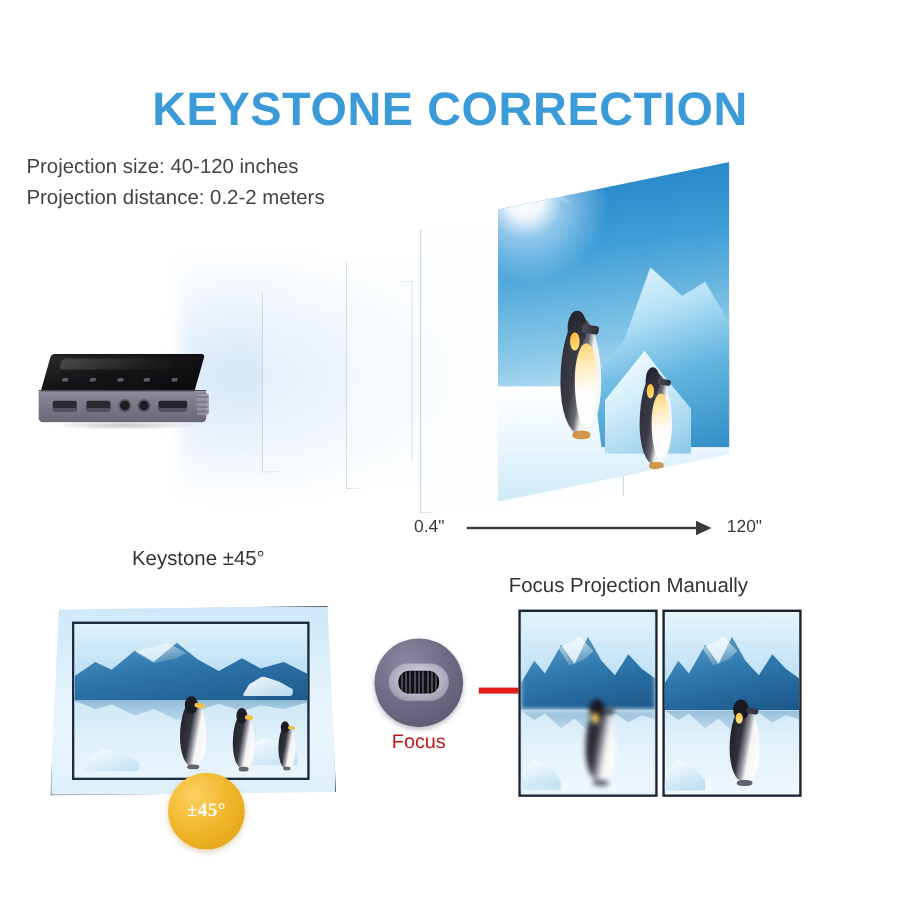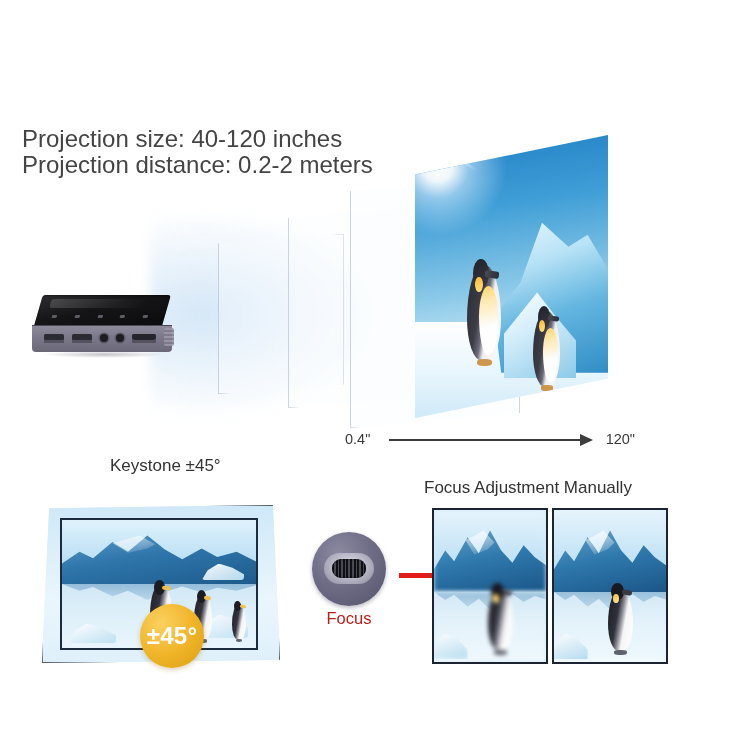--- a/index.html
+++ b/index.html
@@ -6,21 +6,21 @@
   body{width:750px;height:750px;position:relative;overflow:hidden;
        font-family:"Liberation Sans",sans-serif;color:#3a3a3a;}
   .stage{position:absolute;inset:0;width:750px;height:750px;}
 
   
   .title{position:absolute;left:0;top:70px;width:750px;text-align:center;
          font-size:39px;font-weight:bold;letter-spacing:.5px;color:#3b9ad8;
          line-height:44px;white-space:nowrap;}
 
   
-  .specs{position:absolute;left:22px;top:126px;font-size:24px;line-height:26px;color:#444;}
+  .specs{position:absolute;left:22px;top:126px;font-size:17px;line-height:26px;color:#444;}
   .specs div{white-space:nowrap;}
 
   
   .device{position:absolute;left:32px;top:295px;width:140px;height:62px;}
   .dev-top{position:absolute;left:6px;top:0;width:128px;height:34px;
     background:linear-gradient(165deg,#2c2c30 0%,#151517 42%,#0b0b0d 100%);
     transform:skewX(-16deg);border-radius:3px;
     box-shadow:0 1px 2px rgba(0,0,0,.45) inset;}
   .dev-top:after{content:"";position:absolute;left:8%;top:12%;width:74%;height:26%;
     background:linear-gradient(100deg,rgba(255,255,255,.16),rgba(255,255,255,0));
@@ -141,25 +141,25 @@
       #8a8a94 52%,#f4f4f4 64%,#ffffff 100%);border-radius:48% 48% 42% 42%/56% 56% 44% 44%;}
   .kp .kh{position:absolute;left:16%;top:-8%;width:50%;height:28%;
     background:#1c1c24;border-radius:52%;}
   .kp .kbk{position:absolute;left:56%;top:4%;width:40%;height:8%;
     background:#f0c14a;border-radius:2px;transform:rotate(8deg);}
   .kp .kf{position:absolute;left:28%;bottom:-6%;width:46%;height:8%;
     background:#2b2b33;border-radius:40%;opacity:.7;}
   .k1{left:88px;top:64px;width:22px;height:54px;}
   .k2{left:132px;top:74px;width:18px;height:46px;}
   .k3{left:170px;top:84px;width:14px;height:36px;}
-  .badge{position:absolute;left:140px;top:604px;width:64px;height:64px;border-radius:50%;
+  .badge{position:absolute;left:140px;top:644px;width:64px;height:64px;border-radius:50%;
     background:radial-gradient(circle at 34% 30%,#fbd15f 0%,#f0b429 52%,#dc9e12 100%);
     box-shadow:0 2px 5px rgba(150,110,10,.30);
     display:flex;align-items:center;justify-content:center;
-    color:#fff;font-size:24px;font-weight:bold;letter-spacing:.3px;}
+    color:#fff;font-size:16px;font-weight:bold;letter-spacing:.3px;font-family:Liberation Serif, serif;}
 
   
   .dial{position:absolute;left:312px;top:532px;width:74px;height:74px;border-radius:50%;
     background:radial-gradient(circle at 36% 28%,#8b89a0 0%,#6f6d86 46%,#55536a 100%);
     box-shadow:0 2px 4px rgba(60,58,80,.35);}
   .dial .slot{position:absolute;left:12px;top:21px;width:50px;height:31px;border-radius:16px;
     background:radial-gradient(ellipse at 50% 42%,#e3e3ec 0%,#b6b5c6 52%,#8a8899 100%);}
   .dial .grip{position:absolute;left:8px;top:6px;width:34px;height:19px;border-radius:9px;
     background:repeating-linear-gradient(90deg,#101016 0 2px,#4a4a55 2px 3.6px);
     box-shadow:inset 0 0 3px rgba(0,0,0,.6);}
@@ -203,20 +203,21 @@
   .fpg .ft{position:absolute;left:26%;bottom:-6%;width:50%;height:8%;
     background:#242430;border-radius:40%;opacity:.7;}
   .fp.blur .fsky,.fp.blur .fmtn,.fp.blur .fsnow,.fp.blur .flake,
   .fp.blur .fref,.fp.blur .fice,.fp.blur .fpg{filter:blur(2.1px);}
 </style>
 </head>
 <body>
 
 <div class="stage">
 
+  <div class="title">KEYSTONE CORRECTION</div>
 
   <div class="specs">
     <div>Projection size: 40-120 inches</div>
     <div>Projection distance: 0.2-2 meters</div>
   </div>
 
   <div class="glow"></div>
 
   <div class="device">
     <div class="dev-top"></div>
@@ -271,21 +272,21 @@
   </div>
 
   <div class="scale">
     <span class="lbl l">0.4"</span>
     <span class="line"></span>
     <span class="head"></span>
     <span class="lbl r">120"</span>
   </div>
 
   <div class="cap cap-key">Keystone ±45°</div>
-  <div class="cap cap-foc">Focus Adjustment Manually</div>
+  <div class="cap cap-foc">Focus Projection Manually</div>
 
   <div class="keypanel">
     <div class="ks-outer"></div>
     <div class="ks-inner">
       <div class="lake-sky"></div>
       <div class="mtn"></div>
       <div class="mtn-snow"></div>
       <div class="lake"></div>
       <div class="lake-ref"></div>
       <div class="ice i1"></div>

